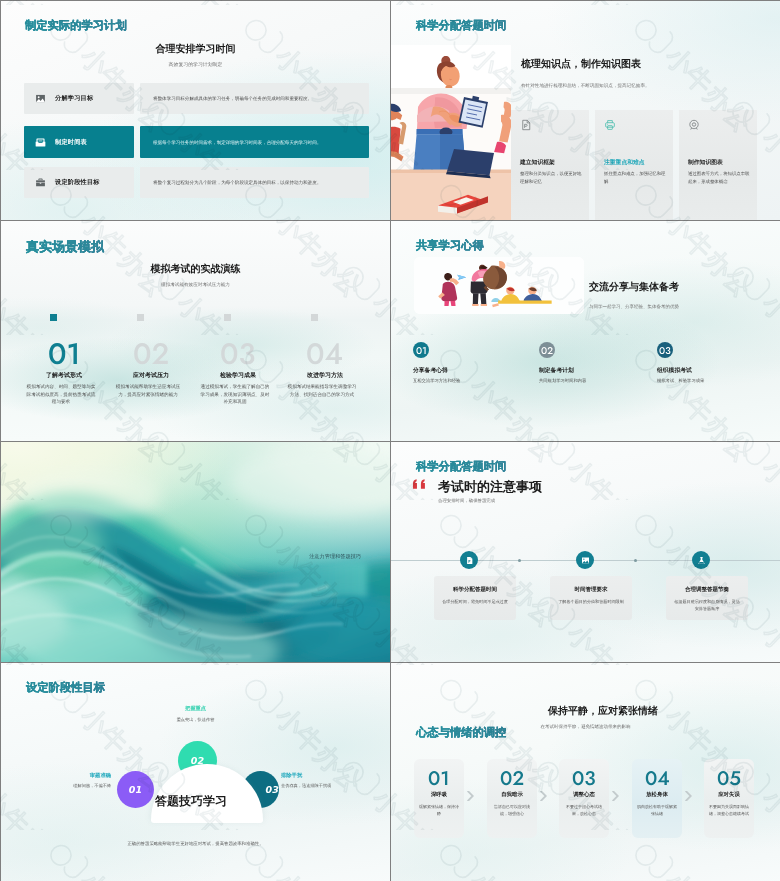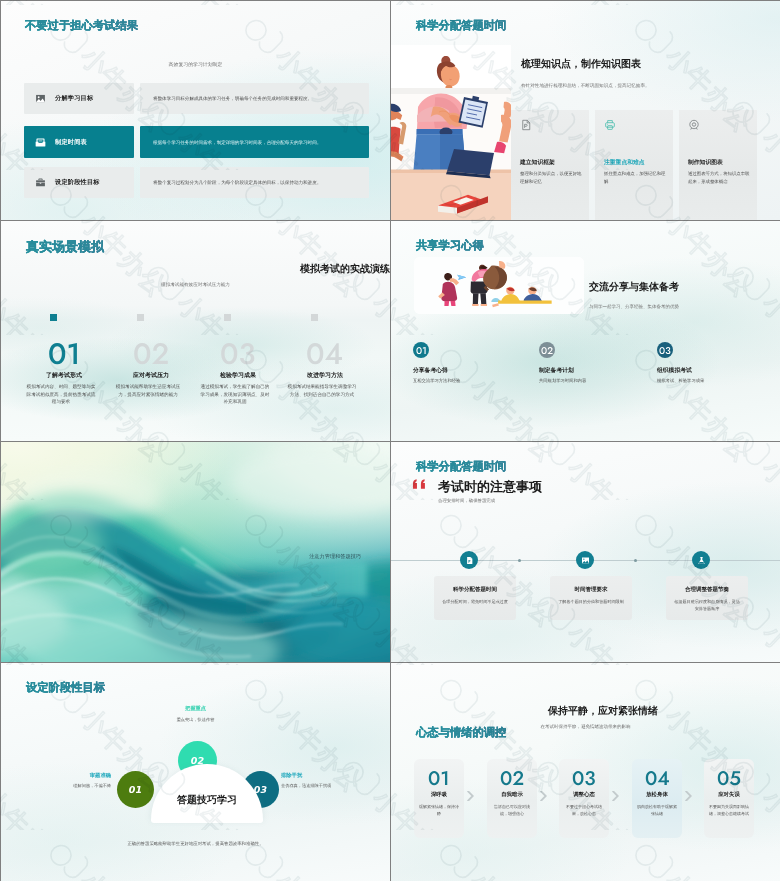--- a/index.html
+++ b/index.html
@@ -99,26 +99,26 @@
 .s6txt{position:absolute;left:8px;top:23px;width:66px;text-align:center;font-size:4.1px;line-height:6.8px;color:#555;}
 
 
 .s7bg{background:
   radial-gradient(70% 55% at 86% 38%, rgba(208,234,233,.55) 0%, rgba(208,234,233,0) 65%),
   radial-gradient(65% 50% at 16% 80%, rgba(222,240,238,.5) 0%, rgba(222,240,238,0) 70%),
   linear-gradient(170deg,#fbfdfd 0%,#f5f9f9 35%,#eef5f5 68%,#f8fbfb 100%);}
 .s7c{position:absolute;border-radius:50%;display:flex;align-items:center;justify-content:center;
   font-style:italic;font-weight:bold;color:#fff;}
 .s7n{font-size:9.5px;letter-spacing:.2px;font-style:italic;font-weight:bold;color:#fff;font-family:"DejaVu Sans",sans-serif;}
-.s7c1{left:116px;top:108px;width:37px;height:37px;background:#4d7c0f;z-index:1;}
+.s7c1{left:116px;top:108px;width:37px;height:37px;background:#8b5cf6;z-index:1;}
 .s7c2{left:177px;top:78px;width:39px;height:39px;background:#2fdcb0;z-index:1;}
-.s7c3{left:241px;top:108px;width:37px;height:37px;background:#0d6d82;z-index:1;}
+.s7c3{left:241px;top:108px;width:37px;height:37px;background:#0d6d82;z-index:1;justify-content:flex-end;}
 .s7dome{position:absolute;left:150px;top:101px;width:112px;height:56px;z-index:2;background:#fff;border-radius:56px 56px 0 0;box-shadow:0 1px 6px rgba(120,150,155,.16);}
 .s7dome:after{content:"";position:absolute;left:0;top:56px;width:112px;height:3px;background:#fff;border-radius:0 0 4px 4px;}
-.s7center{position:absolute;left:150px;top:130px;width:112px;text-align:center;font-size:10px;font-weight:bold;color:#1b1b1b;z-index:3;}
+.s7center{position:absolute;left:134px;top:130px;width:112px;text-align:center;font-size:12px;font-weight:bold;color:#1b1b1b;z-index:3;}
 .s7lab{position:absolute;font-size:5.3px;font-weight:bold;white-space:nowrap;}
 .s7txt{position:absolute;font-size:4.2px;color:#555;white-space:nowrap;}
 .s7lab2{left:106px;top:42px;width:177px;text-align:center;color:#2fd0ae;}
 .s7txt2{left:106px;top:54px;width:177px;text-align:center;}
 .s7lab1{left:0;top:109px;width:110px;text-align:right;color:#1aa6bb;}
 .s7txt1{left:0;top:120px;width:110px;text-align:right;}
 .s7lab3{left:280px;top:109px;width:108px;text-align:left;color:#1aa6bb;}
 .s7txt3{left:280px;top:120px;width:108px;text-align:left;}
 .s7foot{position:absolute;left:0;top:178px;width:389px;text-align:center;font-size:4.4px;color:#5a5a5a;}
 
@@ -157,21 +157,22 @@
       <use href="#wmunit" transform="translate(4 169) rotate(44) scale(1.15)"></use>
       <use href="#wmunit" transform="translate(-191 4) rotate(44) scale(1.15)"></use>
     </pattern>
   </defs>
   <rect x="0" y="0" width="780" height="881" fill="url(#wmpat)"></rect>
 </svg>
 
 <div class="grid">
  <div class="slide" id="s1">
    <div class="bg s1bg"></div>
-   <div class="stitle" style="left:24px;top:16.5px;font-size:11.3px;">不要过于担心考试结果</div>
+   <div class="stitle" style="left:24px;top:16.5px;font-size:11.3px;">制定实际的学习计划</div>
+   <div class="headline" style="left:0;top:41px;width:389px;text-align:center;font-size:10px;">合理安排学习时间</div>
    <div class="subhead" style="left:0;top:60px;width:389px;text-align:center;font-size:4.9px;">高效复习的学习计划制定</div>
 
    <div class="s1lbl" style="left:23px;top:82px;width:110px;height:31px;background:#e9ecec;">
      <span style="margin-left:11px;display:flex;align-items:center">
        <svg class="s1ico" viewBox="0 0 24 24">
             <path d="M2.4 4.2h19.2v15.6H2.4z" fill="#5f6567"></path>
             <circle cx="8" cy="9.2" r="2" fill="#fff"></circle>
             <path d="M2.4 19.8l6.1-6.6 3.8 4 4.3-5.2 5 7.8z" fill="#fff"></path>
           </svg>
      </span>
@@ -317,21 +318,21 @@
           </svg>
      </span>
      <div class="s2lab">制作知识图表</div>
      <div class="s2txt">通过图表等方式，将知识点串联起来，形成整体概念</div>
    </div>
  </div>
  <div class="slide" id="s3">
    <div class="bg s3bg"></div>
    <div class="s3wave"></div>
    <div class="stitle" style="left:25px;top:16.5px;font-size:13px;">真实场景模拟</div>
-   <div class="headline" style="left:0;top:41px;width:389px;text-align:right;font-size:10px;">模拟考试的实战演练</div>
+   <div class="headline" style="left:0;top:41px;width:389px;text-align:center;font-size:10px;">模拟考试的实战演练</div>
    <div class="subhead" style="left:0;top:61px;width:389px;text-align:center;font-size:4.6px;">模拟考试能有效应对考试压力能力</div>
 
    <div class="s3col" style="left:19px;">
      <div class="s3sq s3sqa"></div>
      <div class="s3num" aria-label="01">
           <svg width="32.459915611814345" height="21" viewBox="0 -711 1099 711" fill="#0f7f91" style="display:block;overflow:visible">
             <path transform="translate(0 0) scale(1 -1)" d="M156 350Q156 406 167 453Q178 500 199 534Q219 568 248 587Q277 605 312 605Q349 605 377 587Q406 568 426 534Q447 500 458 453Q469 406 469 350Q469 294 458 247Q447 200 426 166Q406 132 377 113Q349 95 312 95Q277 95 248 113Q219 132 199 166Q178 200 167 247Q156 294 156 350ZM40 350Q40 241 74 160Q109 79 170 34Q232 -11 312 -11Q394 -11 456 34Q517 79 551 160Q585 241 585 350Q585 459 551 540Q517 621 456 666Q394 711 312 711Q232 711 170 666Q109 621 74 540Q40 459 40 350Z"></path>
             <path transform="translate(625 0) scale(1 -1)" d="M75 536 238 581V0H354V711L75 648Z"></path>
           </svg>
         </div>

